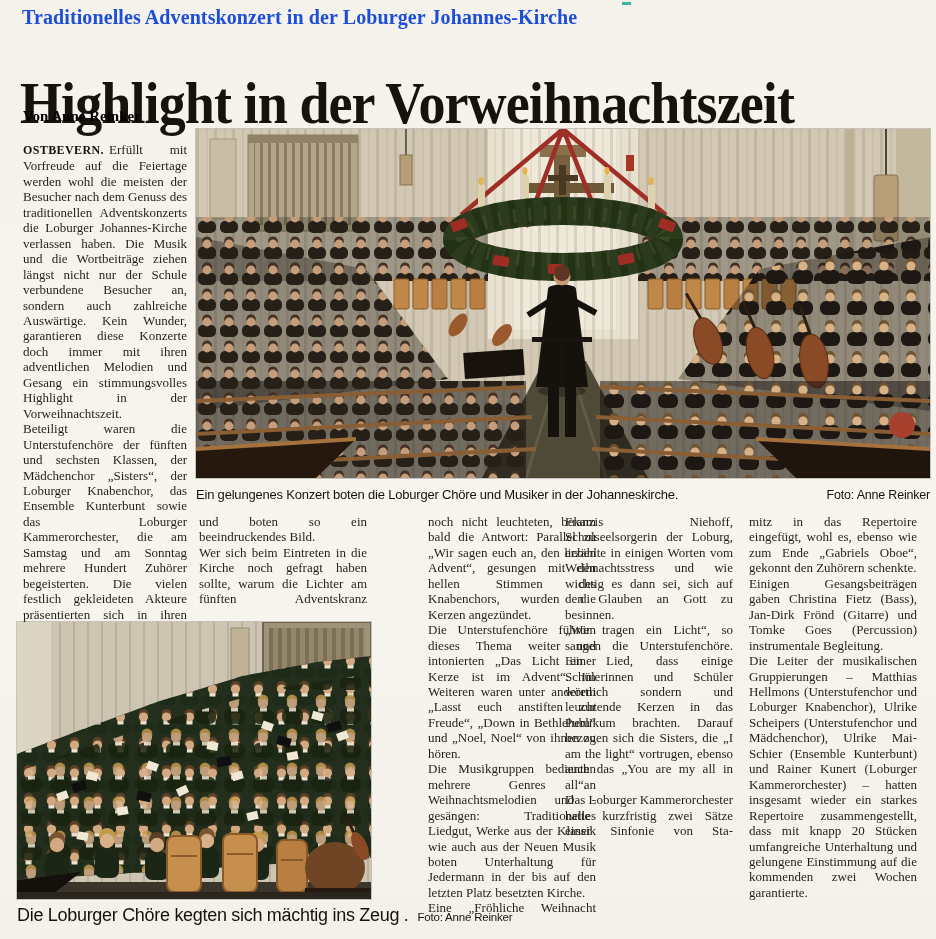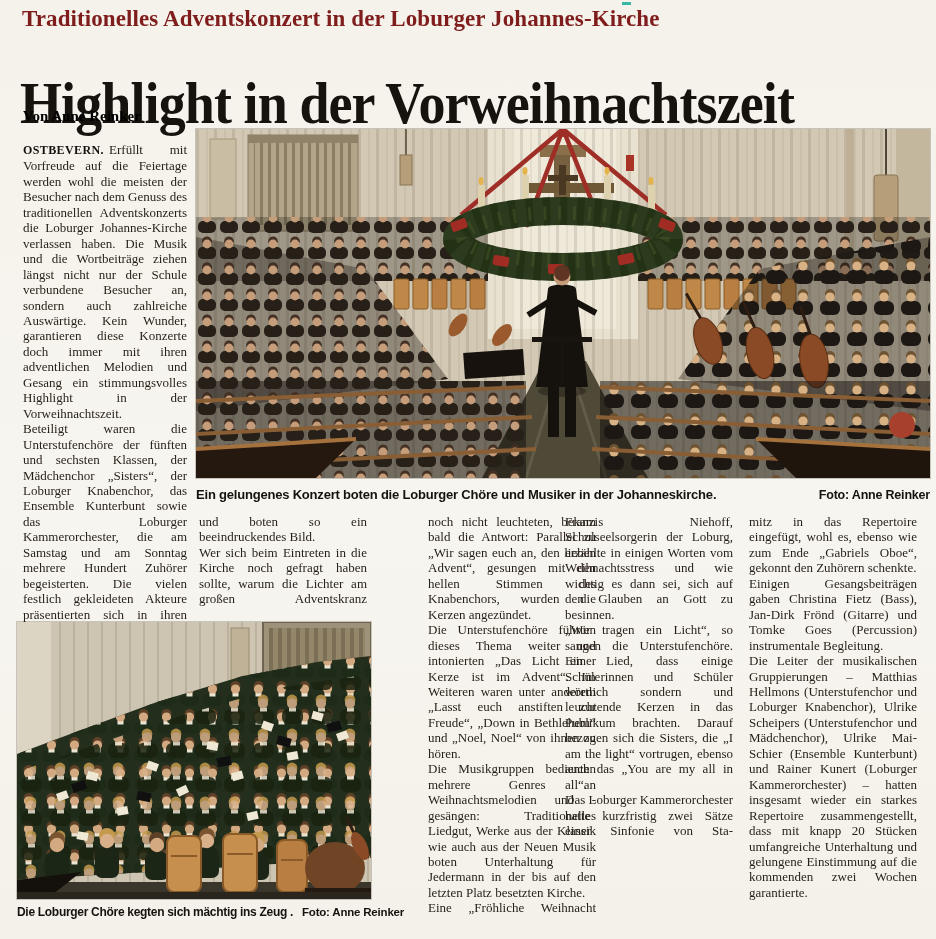--- a/index.html
+++ b/index.html
@@ -3,48 +3,48 @@
 <meta charset="utf-8">
 <style>
   html,body{margin:0;padding:0;}
   body{
     width:936px;height:939px;position:relative;overflow:hidden;
     background:linear-gradient(180deg,#f4f2ea 0%,#f7f5ef 55%,#f3f1e9 100%);
     font-family:"Liberation Serif",serif;color:#221d17;
   }
   .abs{position:absolute;}
   .kicker{
-    left:22px;top:6px;font-size:23px;font-weight:bold;color:#7f1d1d;
+    left:22px;top:6px;font-size:20px;font-weight:bold;color:#1d4ed8;
     letter-spacing:.1px;white-space:nowrap;
   }
   .headline{
     left:20px;top:31px;font-size:60px;line-height:64px;font-weight:bold;
     color:#16120d;letter-spacing:-1px;white-space:nowrap;
     transform:scaleX(.9);transform-origin:0 0;
   }
   .byline{left:23px;top:108px;font-size:15px;font-weight:bold;color:#000000;}
   .col{
     font-size:13px;line-height:15.45px;text-align:justify;color:#241e16;
     overflow:hidden;hyphens:auto;-webkit-hyphens:auto;
   }
   .col p{margin:0;}
   .cont{text-align-last:justify;}
   .lead{
     font-family:Liberation Serif, serif;font-weight:bold;font-size:12px;
     letter-spacing:.4px;margin-right:5px;color:#16110c;
   }
   .caprow{
     display:flex;justify-content:space-between;align-items:baseline;
-    font-family:"Liberation Sans",sans-serif;font-weight:bold;color:#16120d;
+    font-family:"Liberation Sans",sans-serif;font-weight:normal;color:#16120d;
     white-space:nowrap;
     gap:9px;
   }
   .caprow .cap{font-size:13px;letter-spacing:-.2px;}
   .caprow .credit{font-size:12.5px;letter-spacing:-.2px;}
-  .caprow.small .cap{font-size:12px;letter-spacing:-.3px;}
+  .caprow.small .cap{font-size:18px;letter-spacing:-.3px;}
   .caprow.small .credit{font-size:11.5px;}
   figure{margin:0;}
   figure svg{display:block;}
   .photo{box-shadow:0 0 0 1px rgba(60,50,35,.25);background:#d2c8b4;}
   .artifact{background:#38b6a6;}
 </style>
 </head>
 <body>
 
 <div class="abs kicker">Traditionelles Adventskonzert in der Loburger Johannes-Kirche</div>
@@ -221,21 +221,21 @@
 
 <div class="abs col" style="left:23px;top:142px;width:164px;height:482px;">
   <p>
     <span class="lead">OSTBEVERN.</span><span>Erfüllt mit Vorfreude auf die Feiertage werden wohl die meisten der Besucher nach dem Genuss des traditionellen Adventskonzerts die Loburger Johannes-Kirche verlassen haben. Die Musik und die Wortbeiträge ziehen längst nicht nur der Schule verbundene Besucher an, sondern auch zahlreiche Auswärtige. Kein Wunder, garantieren diese Konzerte doch immer mit ihren adventlichen Melodien und Gesang ein stimmungsvolles Highlight in der Vorweihnachtszeit.</span>
   </p>
   <p class="cont">Beteiligt waren die Unterstufenchöre der fünften und sechsten Klassen, der Mädchenchor „Sisters“, der Loburger Knabenchor, das Ensemble Kunterbunt sowie das Loburger Kammerorchester, die am Samstag und am Sonntag mehrere Hundert Zuhörer begeisterten. Die vielen festlich gekleideten Akteure präsentierten sich in ihren Gruppen, bildeten gleichzeitig auch eine Einheit</p>
 </div>
 
 <div class="abs col" style="left:199px;top:514px;width:168px;height:100px;">
   <p>und boten so ein beeindruckendes Bild.</p>
-  <p class="cont">Wer sich beim Eintreten in die Kirche noch gefragt haben sollte, warum die Lichter am großen Adventskranz</p>
+  <p class="cont">Wer sich beim Eintreten in die Kirche noch gefragt haben sollte, warum die Lichter am fünften Adventskranz</p>
 </div>
 
 <div class="abs col" style="left:382px;top:514px;width:168px;height:412px;margin-left:46px;">
   <p>noch nicht leuchteten, bekam bald die Antwort: Parallel zu „Wir sagen euch an, den lieben Advent“, gesungen mit den hellen Stimmen des Knabenchors, wurden die Kerzen angezündet.</p>
   <p>Die Unterstufenchöre führten dieses Thema weiter und intonierten „Das Licht einer Kerze ist im Advent“. Im Weiteren waren unter anderem „Lasst euch anstiften zur Freude“, „Down in Bethlehem“ und „Noel, Noel“ von ihnen zu hören.</p>
   <p>Die Musikgruppen bedienten mehrere Genres an Weihnachtsmelodien und -gesängen: Traditionelles Liedgut, Werke aus der Klassik wie auch aus der Neuen Musik boten Unterhaltung für Jedermann in der bis auf den letzten Platz besetzten Kirche.</p>
   <p class="cont">Eine „Fröhliche Weihnacht</p>
 </div>
 
 <div class="abs col" style="left:565px;top:514px;width:168px;height:412px;">

